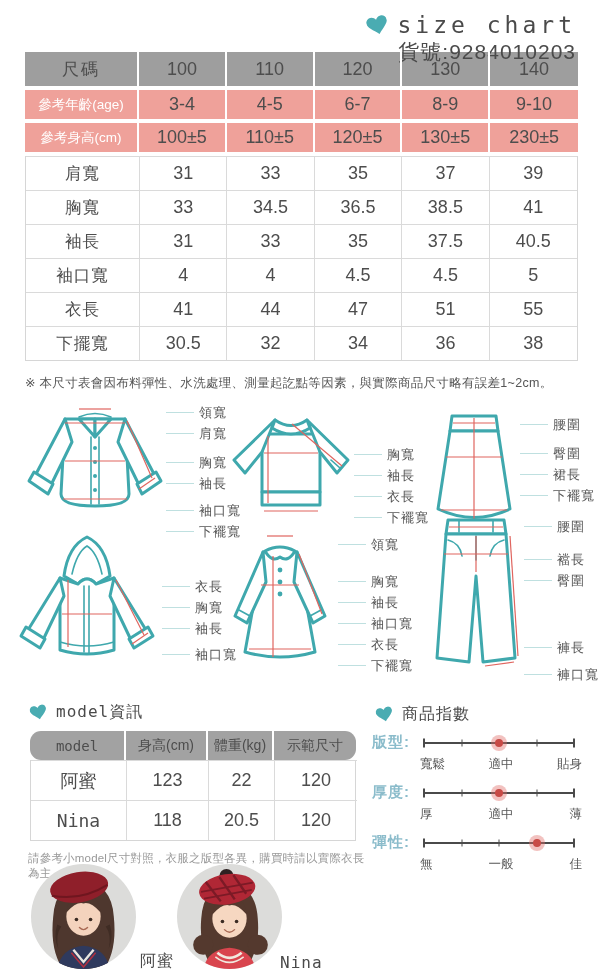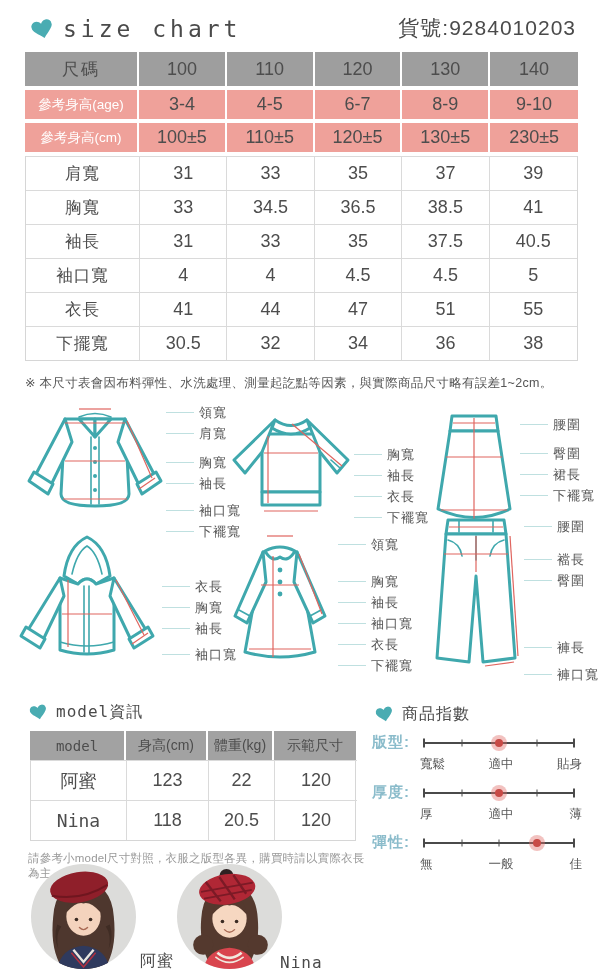--- a/index.html
+++ b/index.html
@@ -1,21 +1,21 @@
 <!DOCTYPE html>
 <html><head>
 <meta charset="utf-8">
 <style>
   * { margin:0; padding:0; box-sizing:border-box; }
   html,body { width:600px; height:976px; background:#fff; overflow:hidden;
     font-family:"Liberation Sans","DejaVu Sans",sans-serif; color:#4d4d4d; }
 
   
   .page-header { display:flex; justify-content:space-between; align-items:flex-end;
-    padding:12px 24px 6px 32px; height:48px; }
+    padding:12px 24px 6px 32px; height:48px;flex-direction:column; }
   .page-title { display:flex; align-items:center; gap:10px;
     font-family:"DejaVu Sans Mono","Liberation Mono",monospace;
     font-size:23px; letter-spacing:4px; color:#4a4a4a; }
   .heart-svg { width:21px; height:19px; transform:rotate(-14deg); }
   .heart-svg path { fill:#4aacb2; }
   .product-no { font-size:21px; color:#4a4a4a; letter-spacing:1px; }
 
   
   .size-table { margin:4px 22px 0 25px; }
   .trow { display:grid; grid-template-columns:114px repeat(5,1fr); }
@@ -73,21 +73,21 @@
 
   
   .bottom { display:flex; margin-top:6px; height:162px; }
   .bottom-left { width:368px; }
   .section-title { display:flex; align-items:center; gap:9px; margin:8px 0 8px 30px;
     font-size:16px; color:#4a4a4a; letter-spacing:1px; }
   .section-title .latin { font-family:"DejaVu Sans Mono","Liberation Mono",monospace; }
   .heart-sm { width:17px; height:15px; transform:rotate(-12deg); }
   .heart-sm path { fill:#4aacb2; }
   .mtable { width:326px; margin-left:30px; }
-  .mrow { display:grid; grid-template-columns:96px 82px 66px 82px; }
+  .mrow { display:grid; grid-template-columns:96px 82px 66px 82px;border-radius:11px; }
   .mrow.mhead { background:#a2a2a2; height:29px; }
   .mrow.mhead .mc { font-size:14px; border-right:2px solid #fff; }
   .mrow.mhead .mc:last-child { border-right:none; }
   .mbody { border:1px solid #d6d6d6; border-top:none; }
   .mrow.mdata { height:40px; background:#fff; }
   .mrow.mdata .mc { font-size:18px; border-top:1px solid #dadada; border-right:1px solid #dadada; }
   .mrow.mdata .mc:last-child { border-right:none; }
   .mc { display:flex; align-items:center; justify-content:center; color:#4d4d4d; }
   .mc.mono { font-family:"DejaVu Sans Mono","Liberation Mono",monospace; }
   .model-note { margin:10px 0 0 28px; font-size:11.5px; color:#999; letter-spacing:0.2px; }
@@ -135,21 +135,21 @@
 <div class="size-table">
   <div class="trow gray">
     <div class="tc label">尺碼</div>
     <div class="tc">100</div>
     <div class="tc">110</div>
     <div class="tc">120</div>
     <div class="tc">130</div>
     <div class="tc">140</div>
   </div>
   <div class="trow pink">
-    <div class="tc label">參考身高(age)</div>
+    <div class="tc label">參考年齡(age)</div>
     <div class="tc">3-4</div>
     <div class="tc">4-5</div>
     <div class="tc">6-7</div>
     <div class="tc">8-9</div>
     <div class="tc">9-10</div>
   </div>
   <div class="trow pink">
     <div class="tc label">參考身高(cm)</div>
     <div class="tc">100±5</div>
     <div class="tc">110±5</div>

